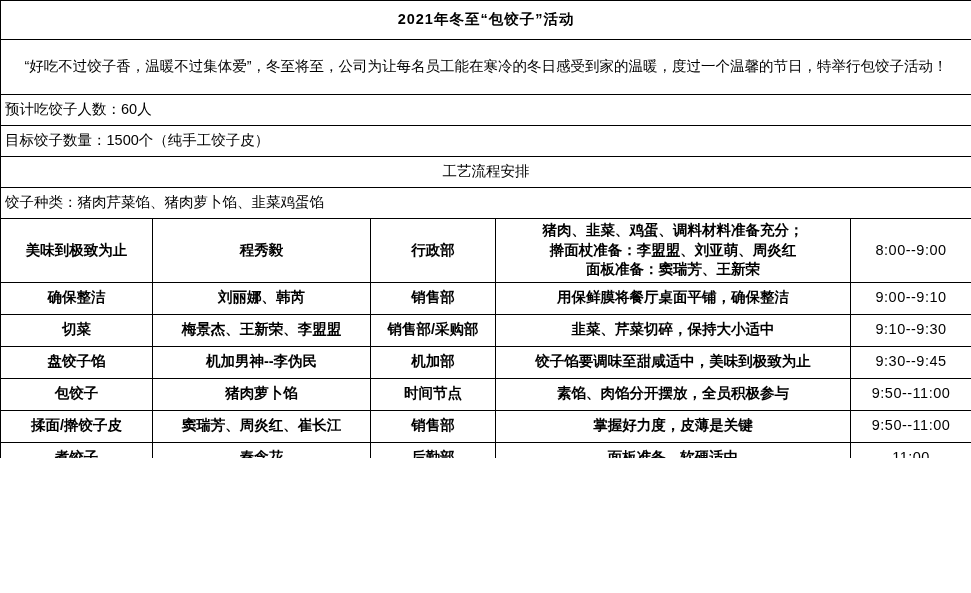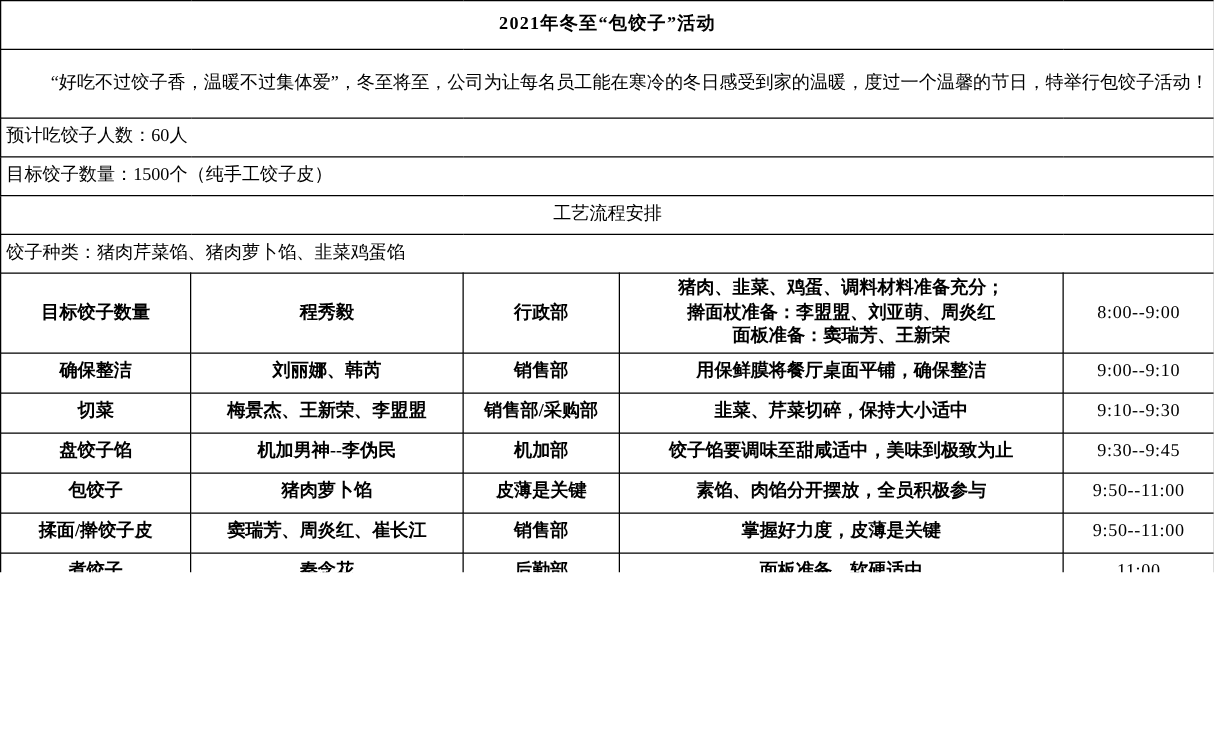--- a/index.html
+++ b/index.html
@@ -11,21 +11,20 @@
     font-family: "Liberation Sans", sans-serif;
     color: #000000;
   }
   #page {
     width: 971px;
     height: 458px;
     position: relative;
     box-sizing: border-box;
     overflow: hidden;
     background: #ffffff;
-    font-family: Liberation Serif, serif;
   }
   table.doc {
     border-collapse: collapse;
     width: 971px;
     table-layout: fixed;
   }
   table.doc td {
     border: 1px solid #000000;
     padding: 2px 4px;
     vertical-align: middle;
@@ -34,21 +33,21 @@
   }
   .title-cell {
     text-align: center;
     font-size: 21px;
     font-weight: bold;
     height: 34px;
     padding: 3px 0 5px 0;
     letter-spacing: 1px;
   }
   .intro-cell {
-    text-align: right;
+    text-align: center;
     font-size: 14.5px;
     padding: 7px 10px 8px 10px;
     line-height: 1.75;
     height: 50px;
   }
   .info-cell {
     text-align: left;
     font-size: 14.5px;
     padding: 6px 4px 6px 4px;
     height: 26px;
@@ -132,21 +131,21 @@
         <td class="info-cell" colspan="5">目标饺子数量：1500个（纯手工饺子皮）</td>
       </tr>
       <tr>
         <td class="section-cell" colspan="5">工艺流程安排</td>
       </tr>
       <tr>
         <td class="info-cell" colspan="5">饺子种类：猪肉芹菜馅、猪肉萝卜馅、韭菜鸡蛋馅</td>
       </tr>
 
       <tr class="row tall">
-        <td class="proc">目标饺子数量</td>
+        <td class="proc">美味到极致为止</td>
         <td class="owner">程秀毅</td>
         <td class="dept">行政部</td>
         <td class="req multi" style="white-space:pre-line">猪肉、韭菜、鸡蛋、调料材料准备充分；
 擀面杖准备：李盟盟、刘亚萌、周炎红
 面板准备：窦瑞芳、王新荣</td>
         <td class="time">8:00--9:00</td>
       </tr>
 
       <tr class="row med">
         <td class="proc">确保整洁</td>
@@ -169,21 +168,21 @@
         <td class="proc">盘饺子馅</td>
         <td class="owner">机加男神--李伪民</td>
         <td class="dept">机加部</td>
         <td class="req">饺子馅要调味至甜咸适中，美味到极致为止</td>
         <td class="time">9:30--9:45</td>
       </tr>
 
       <tr class="row med">
         <td class="proc">包饺子</td>
         <td class="owner">猪肉萝卜馅</td>
-        <td class="dept">皮薄是关键</td>
+        <td class="dept">时间节点</td>
         <td class="req">素馅、肉馅分开摆放，全员积极参与</td>
         <td class="time">9:50--11:00</td>
       </tr>
 
       <tr class="row med">
         <td class="proc">揉面/擀饺子皮</td>
         <td class="owner">窦瑞芳、周炎红、崔长江</td>
         <td class="dept">销售部</td>
         <td class="req">掌握好力度，皮薄是关键</td>
         <td class="time">9:50--11:00</td>

